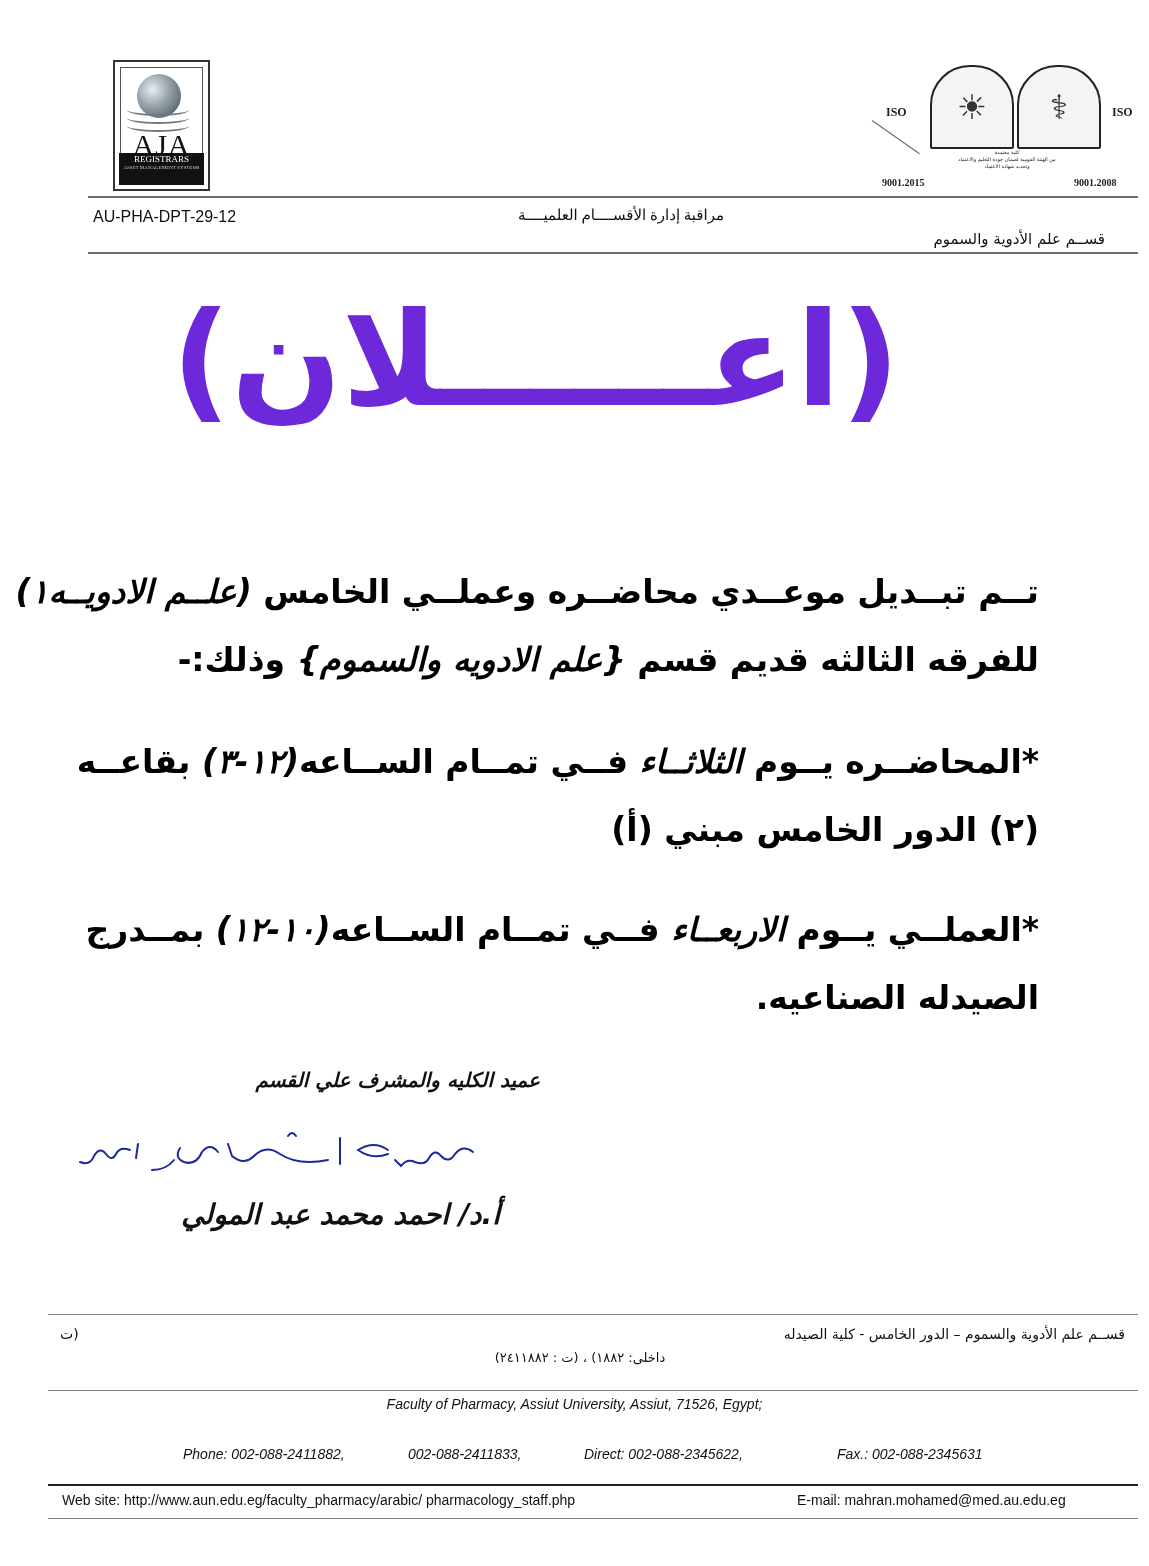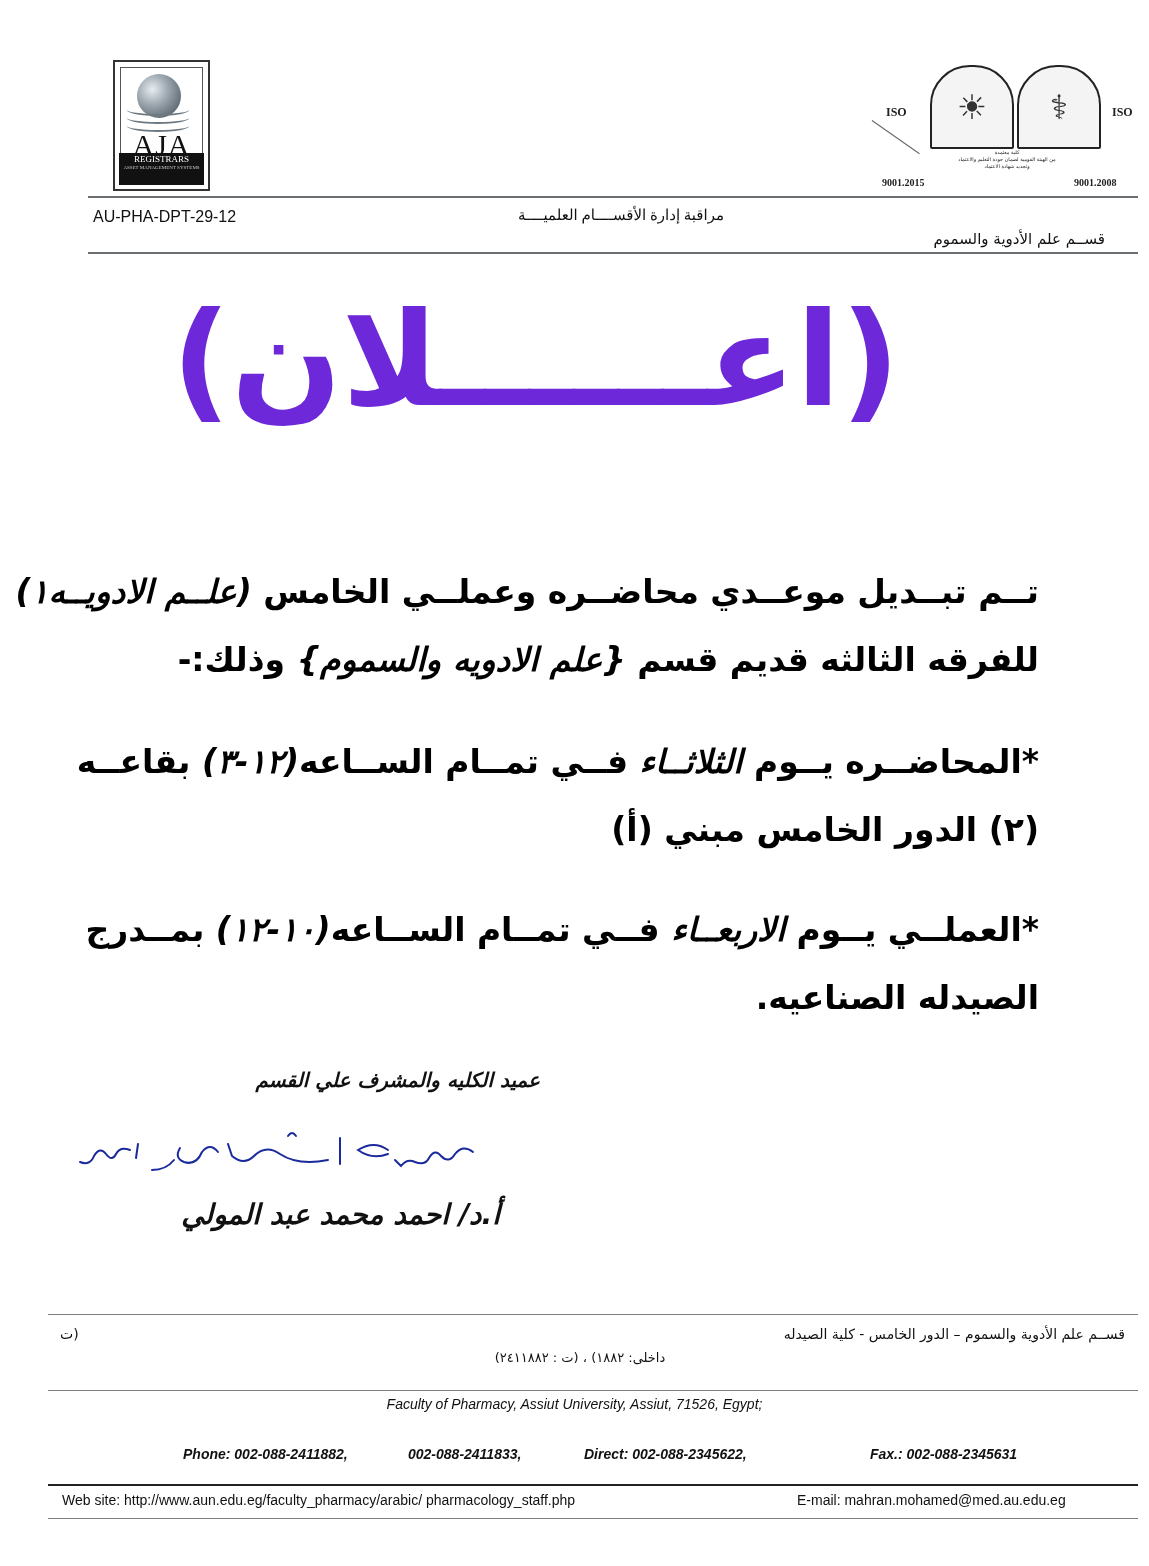--- a/index.html
+++ b/index.html
@@ -45,21 +45,21 @@
   .body-line i { font-style:italic; }
 
   .sig-title { left:170px; top:1068px; width:370px; text-align:right; font-weight:bold; font-style:italic; font-size:20px; }
   .signature { left:78px; top:1130px; width:400px; height:60px; }
   .sig-name { left:170px; top:1198px; width:330px; text-align:right; font-weight:bold; font-style:italic; font-size:28px; }
 
   .foot-ar1 { left:660px; top:1326px; width:465px; font-size:14px; text-align:right; }
   .foot-ar1b { left:60px; top:1326px; font-size:14px; }
   .foot-ar2 { left:400px; top:1350px; width:360px; font-size:13px; text-align:center; letter-spacing:1px; }
   .foot-en1 { left:0; width:1149px; top:1396px; text-align:center; font-family:"Liberation Sans", sans-serif; font-style:italic; font-size:14px; }
-  .foot-phone { top:1446px; font-family:"Liberation Sans", sans-serif; font-style:italic; font-size:14px;font-weight:bold; }
+  .foot-phone { top:1446px; font-family:"Liberation Sans", sans-serif; font-style:italic; font-size:14px; }
   .foot-web { left:62px; top:1492px; font-family:"Liberation Sans", sans-serif; font-size:14px; }
   .foot-mail { left:797px; top:1492px; font-family:"Liberation Sans", sans-serif; font-size:14px; }
 </style>
 </head>
 <body>
 
 <div class="abs aja">
   <div class="inner"></div>
   <div class="globe"></div>
   <div class="swoosh" style="top:42px;"></div>
@@ -130,17 +130,17 @@
 
 <div class="hr thin" style="left:48px; top:1314px; width:1090px;"></div>
 <div class="abs foot-ar1 rtl">قســم علم الأدوية والسموم – الدور الخامس  - كلية الصيدله</div>
 <div class="abs foot-ar1b rtl">(ت</div>
 <div class="abs foot-ar2 rtl">داخلى: ١٨٨٢) ، (ت : ٢٤١١٨٨٢)</div>
 <div class="hr thin" style="left:48px; top:1390px; width:1090px;"></div>
 <div class="abs foot-en1">Faculty of Pharmacy, Assiut University, Assiut, 71526, Egypt;</div>
 <div class="abs foot-phone" style="left:183px;">Phone: 002-088-2411882,</div>
 <div class="abs foot-phone" style="left:408px;">002-088-2411833,</div>
 <div class="abs foot-phone" style="left:584px;">Direct: 002-088-2345622,</div>
-<div class="abs foot-phone" style="left:870px;text-align:center;">Fax.: 002-088-2345631</div>
+<div class="abs foot-phone" style="left:837px;text-align:center;">Fax.: 002-088-2345631</div>
 <div class="hr" style="left:48px; top:1484px; width:1090px; background:#222;"></div>
 <div class="abs foot-web">Web site: http://www.aun.edu.eg/faculty_pharmacy/arabic/ pharmacology_staff.php</div>
 <div class="abs foot-mail">E-mail: mahran.mohamed@med.au.edu.eg</div>
 <div class="hr thin" style="left:48px; top:1518px; width:1090px;"></div>
 
 </body></html>

